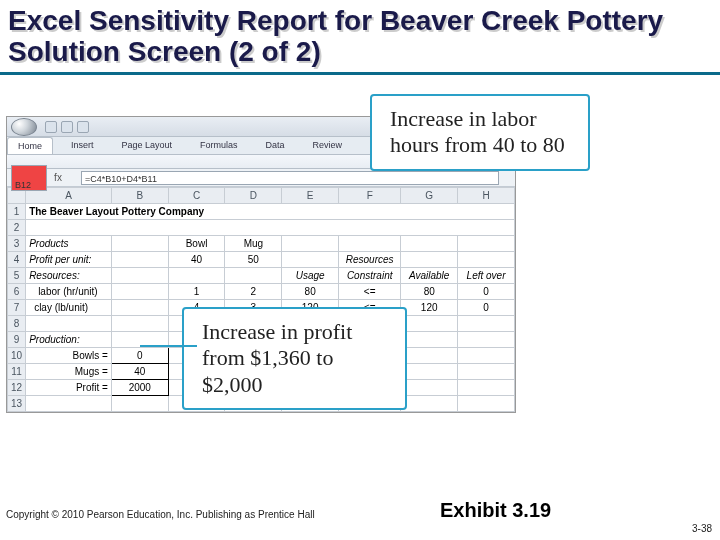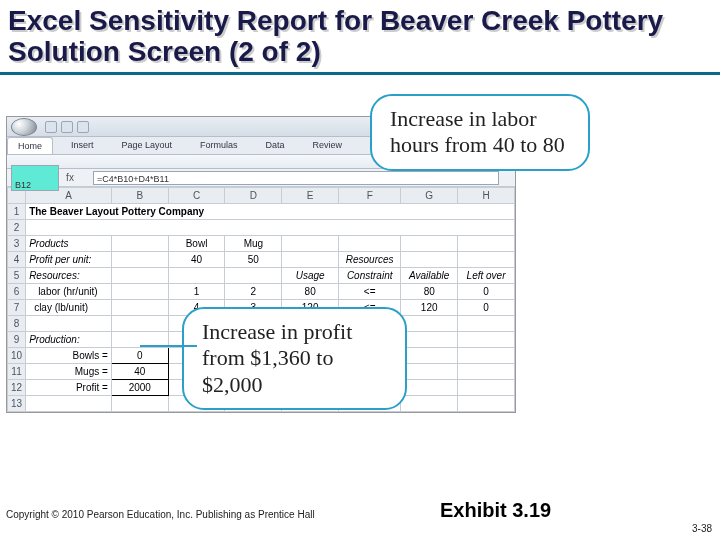--- a/index.html
+++ b/index.html
@@ -28,21 +28,21 @@
     background: radial-gradient(circle at 30% 30%, #fff 0%, #d0d6dc 40%, #7a8490 100%);
     border: 1px solid #7a8490;
   }
   .qat { display:flex; gap:4px; margin-left:4px;}
   .qat span { width:12px; height:12px; background:#dbe3ec; border:1px solid #9aa6b3; border-radius:2px; display:inline-block;}
   .ribbon-tabs { display: flex; gap: 8px; height: 18px; background: #e6ecf2; border-bottom: 1px solid #b6bfc9; font-size: 9px; }
   .ribbon-tabs div { padding: 3px 10px; color: #334; }
   .ribbon-tabs .active { background: #fff; border: 1px solid #b6bfc9; border-bottom: none; border-radius: 3px 3px 0 0; }
   .ribbon-body { height: 14px; background: linear-gradient(#f4f7fb,#e8edf3); border-bottom:1px solid #b6bfc9;}
   .namebox-row { display: flex; align-items: center; height: 18px; background: #eef2f6; border-bottom: 1px solid #c3cbd4; }
-  .namebox { width: 48px; height: 14px; margin: 0 4px; background: #5eead4; border: 1px solid #9aa6b3; font-size: 9px; padding: 12px 3px; line-height: 14px; }
+  .namebox { width: 36px; height: 14px; margin: 0 4px; background: #ef4444; border: 1px solid #9aa6b3; font-size: 9px; padding: 12px 3px; line-height: 14px; }
   .fx { width: 14px; text-align: center; color:#555;}
   .formula-bar { flex: 1; height: 14px; margin: 0 16px; background: #fff; border: 1px solid #9aa6b3; font-size: 9px; padding: 0 3px; line-height: 14px; }
 
   table.grid { border-collapse: collapse; width: 100%; background: #fff; }
   table.grid th, table.grid td {
     border: 1px solid #c7cdd4; height: 16px; font-size: 10px;
     padding: 0 3px; text-align: center; min-width: 50px;
     font-family: Arial, sans-serif; color:#000;
   }
   table.grid th { background: #e9edf2; font-weight: normal; color:#4a5560;}
@@ -50,21 +50,21 @@
   .left { text-align: left !important; }
   .right { text-align: right !important; }
   .bold { font-weight: bold; }
   .italic { font-style: italic; }
   .box { border: 1.5px solid #000 !important; }
 
   .callout {
     position: absolute;
     background: #fff;
     border: 2.5px solid #2aa0c8;
-    border-radius: 22px;
+    border-radius: 4px;
     padding: 10px 18px;
     font-family: "Times New Roman", serif;
     font-size: 22px;
     color: #222;
     line-height: 1.2;
   }
   .callout-1 { left: 370px; top: 94px; width: 220px; }
   .callout-2 { left: 182px; top: 307px; width: 225px; }
 
   .pointer-line {

